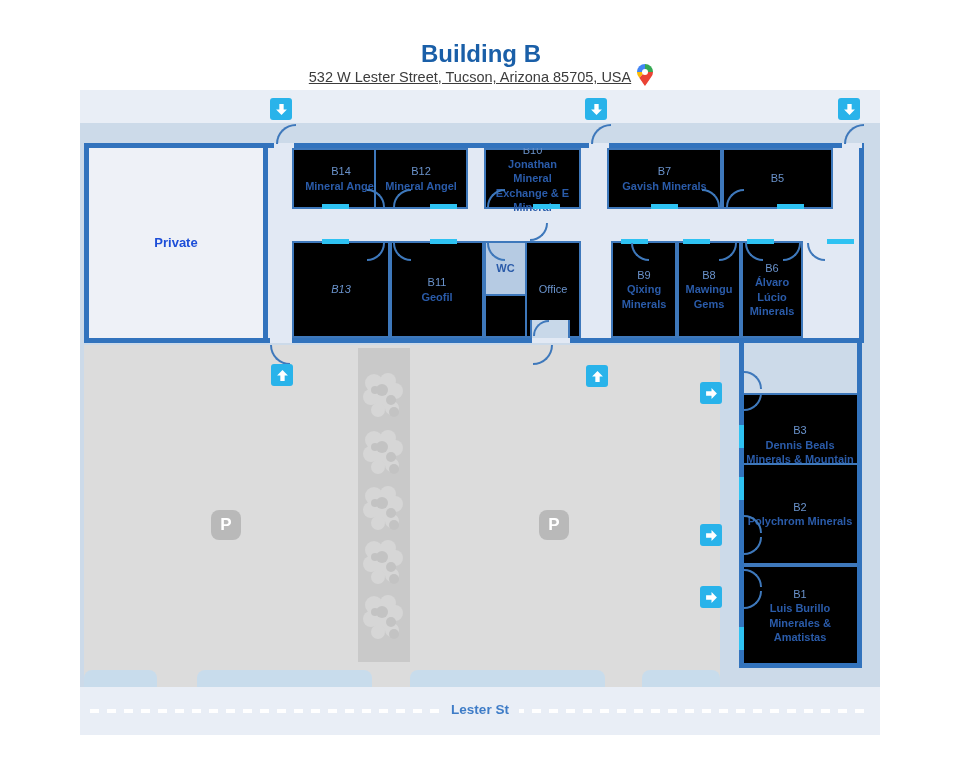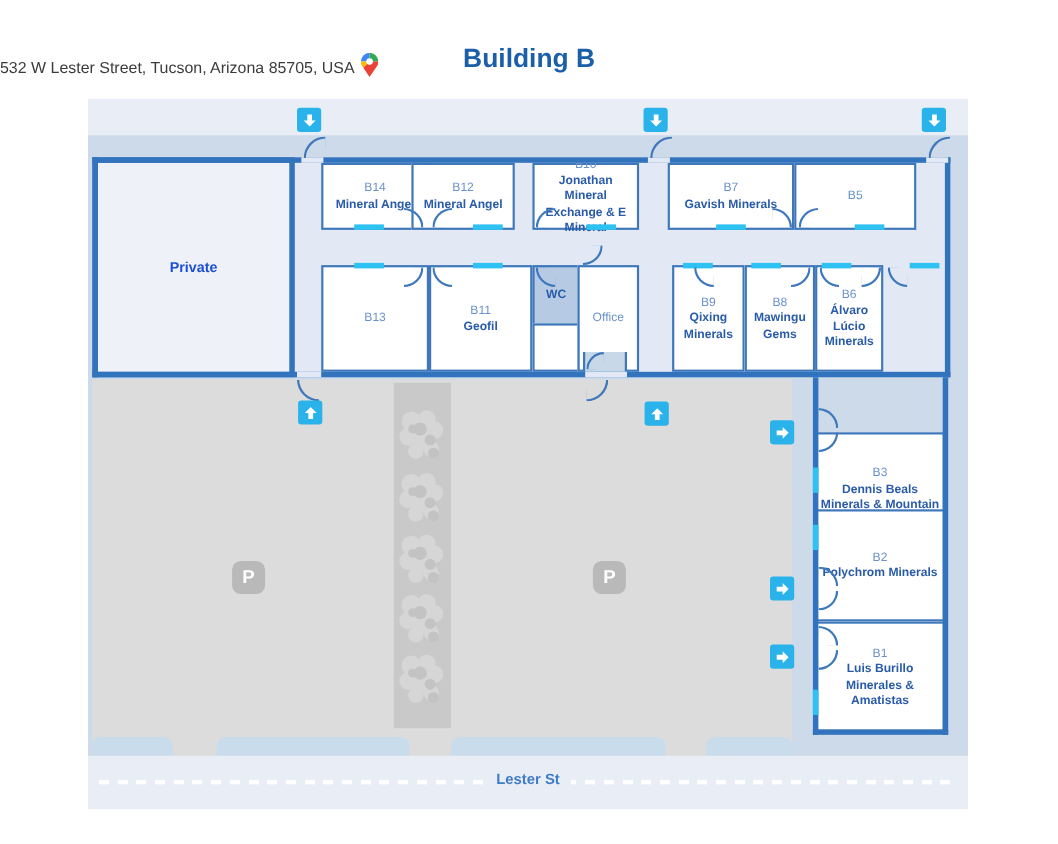--- a/index.html
+++ b/index.html
@@ -1,27 +1,27 @@
 <!DOCTYPE html>
 <html><head>
 <meta charset="utf-8">
 <style>
   html,body{margin:0;padding:0;background:#fff;font-family:"Liberation Sans",sans-serif;}
   .canvas{position:relative;width:962px;height:767px;background:#fff;overflow:hidden;}
   
   .title{position:absolute;top:12px;left:0;width:100%;text-align:center;font-size:24px;font-weight:bold;color:#1a5fa8;margin-top:28px;}
-  .addr{position:absolute;top:48px;left:0;width:100%;font-size:14.5px;color:#3c3c3c;}
+  .addr{position:absolute;top:64px;left:0;width:100%;text-align:center;font-size:14.5px;color:#3c3c3c;text-decoration:underline;}
   .addr svg{vertical-align:-4px;margin-left:6px;}
   
   .map{position:absolute;left:80px;top:90px;width:800px;height:645px;background:#ccdae9;}
   .band-light{position:absolute;background:#e9eef6;}
   .interior{position:absolute;background:#e2e9f4;}
   .wall{position:absolute;background:#3273bd;}
   .wallgap{position:absolute;background:#e2e9f4;}
-  .room{position:absolute;background:#ffffff;border:2px solid #3e78bb;box-sizing:border-box;
+  .room{position:absolute;background:#000000;border:2px solid #3e78bb;box-sizing:border-box;
         display:flex;flex-direction:column;align-items:center;justify-content:center;text-align:center;}
   .room .num{font-size:11px;color:#6a93cc;line-height:1.3;}
   .room .nm{font-size:11px;font-weight:bold;color:#2a5ba9;line-height:1.3;padding:0 3px;}
   .private{background:#eef1f7;border:5px solid #3273bd;}
   .private .nm{font-size:13px;color:#1d4ed8;}
   .wcroom{background:#b6cbe3;}
   .notch{position:absolute;background:#c8d8e9;border-left:2px solid #3e78bb;border-right:2px solid #3e78bb;box-sizing:border-box;}
   .bar-h{position:absolute;width:27px;height:5px;background:#2ec2f2;}
   .bar-v{position:absolute;width:5px;height:23px;background:#2ec2f2;}
   .door{position:absolute;width:18px;height:18px;border:0 solid #3e78bb;box-sizing:border-box;}
@@ -107,21 +107,21 @@
       <div class="nm">Jonathan Mineral Exchange &amp; E Mineral</div>
     </div>
     <div class="room" style="left:527px;top:58px;width:115px;height:61px;">
       <div class="num">B7</div>
       <div class="nm">Gavish Minerals</div>
     </div>
     <div class="room" style="left:642px;top:58px;width:111px;height:61px;">
       <div class="num">B5</div>
     </div>
 
-    <div class="room" style="left:212px;top:151px;width:98px;height:97px;">
+    <div class="room" style="left:212px;top:151px;width:98px;height:97px;font-style:italic;">
       <div class="num">B13</div>
       <div class="nm"></div>
     </div>
     <div class="room" style="left:310px;top:151px;width:94px;height:97px;">
       <div class="num">B11</div>
       <div class="nm">Geofil</div>
     </div>
     <div class="room wcroom" style="left:404px;top:151px;width:43px;height:55px;">
       <div class="nm">WC</div>
     </div>

